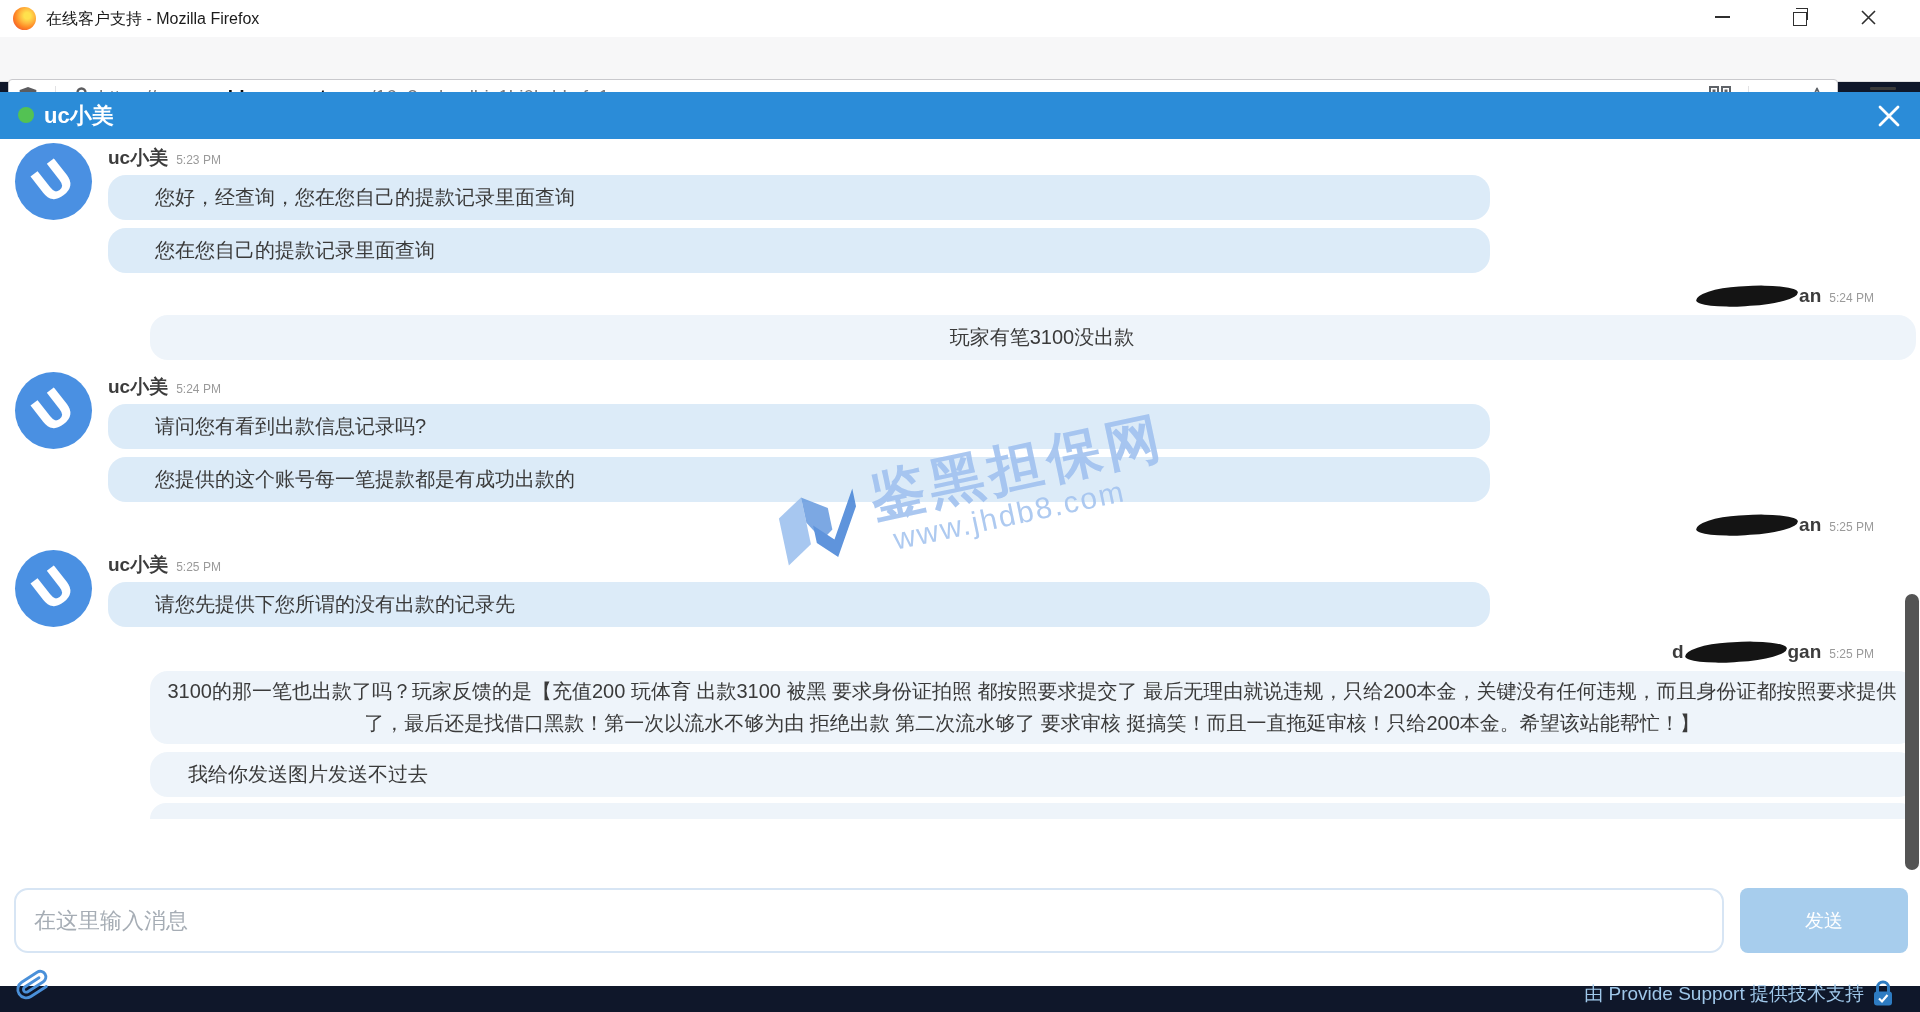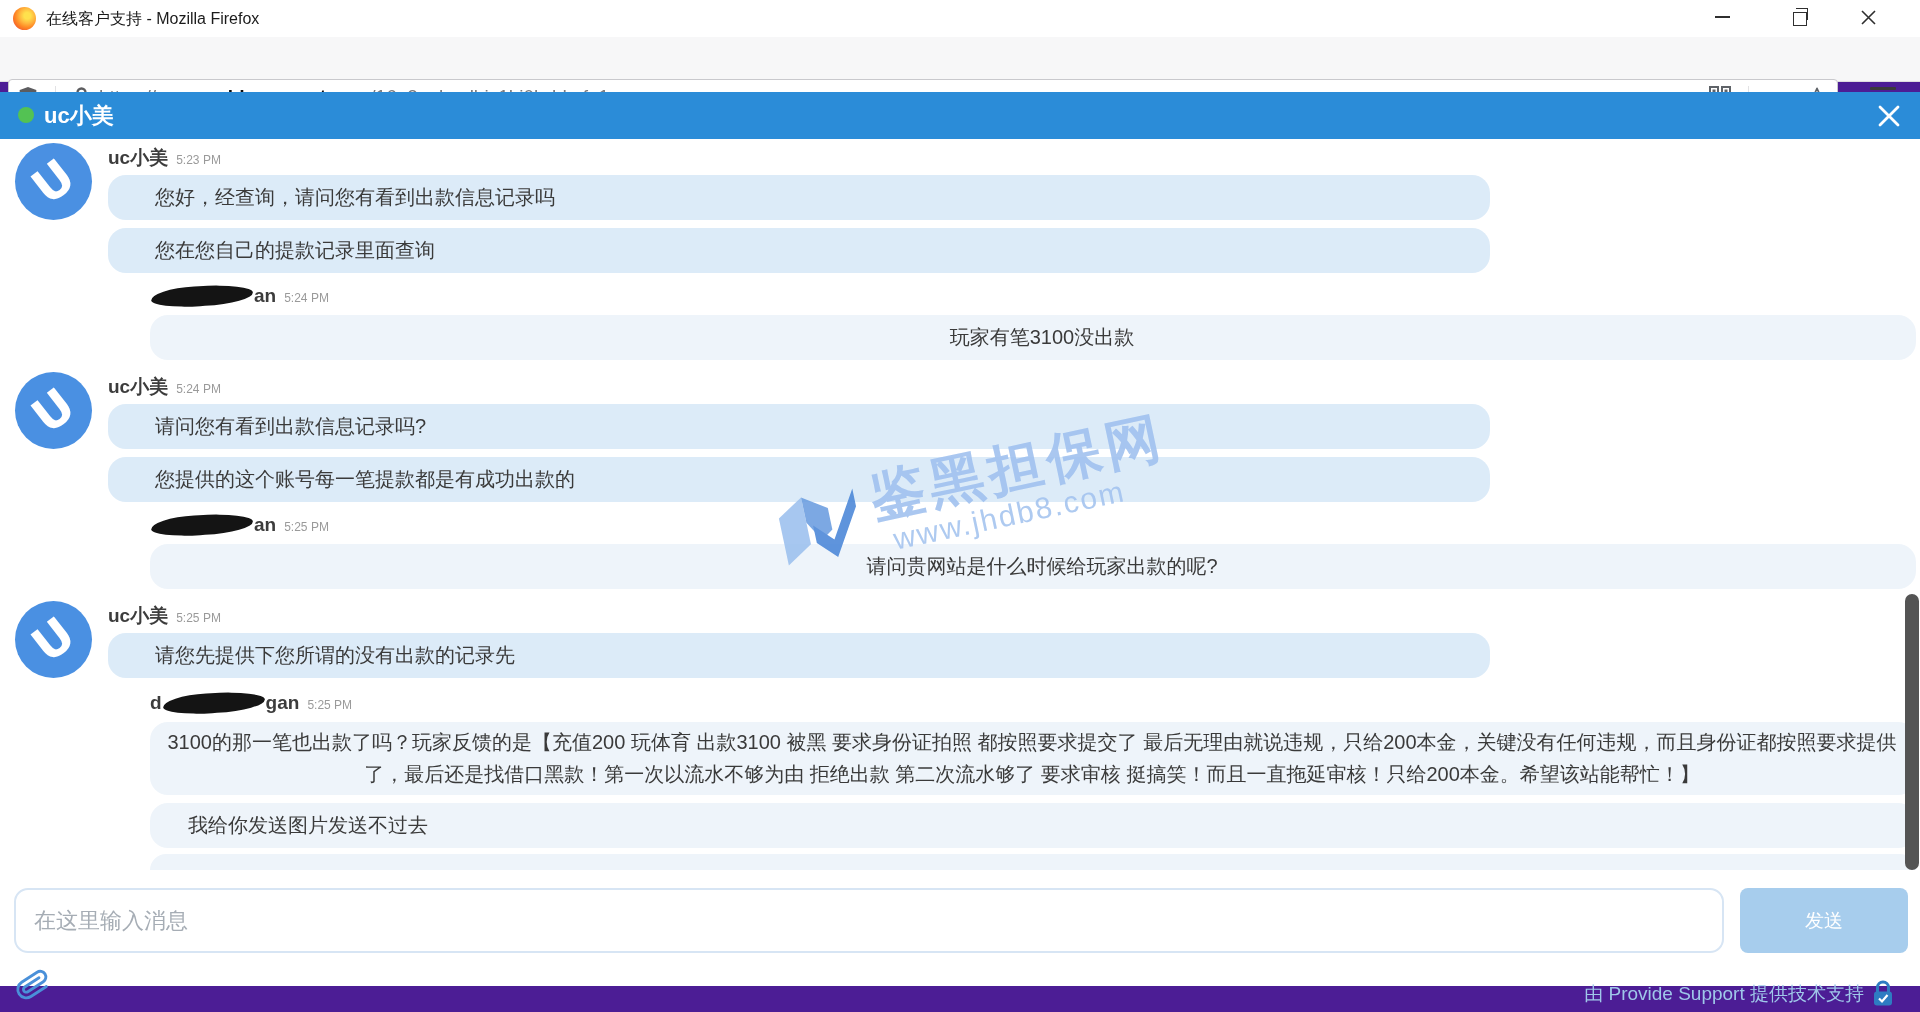--- a/index.html
+++ b/index.html
@@ -1,16 +1,16 @@
 <!DOCTYPE html>
 <html><head>
 <meta charset="utf-8">
 <style>
   html,body{margin:0;padding:0;background:#e9e9e9;}
-  .screen{position:relative;width:1920px;height:1012px;background:#4c1d95;overflow:hidden;
+  .screen{position:relative;width:1920px;height:1012px;background:#0f172a;overflow:hidden;
           font-family:"Liberation Sans","DejaVu Sans",sans-serif;}
   
   .titlebar{position:absolute;top:0;left:0;right:0;height:37px;background:#fff;}
   .ff-icon{position:absolute;left:13px;top:7px;width:23px;height:23px;border-radius:50%;
     background:radial-gradient(circle at 62% 38%, #ffe14d 0 16%, #ffb63e 38%, #ff8a25 58%, #f4612a 78%, #d9306f 100%);}
   .window-title{position:absolute;left:46px;top:9px;font-size:16px;color:#1b1b1b;white-space:nowrap;}
   .winbtn{position:absolute;top:2px;width:46px;height:30px;display:flex;align-items:center;justify-content:center;background:transparent;border:none;cursor:default;}
   .winbtn.min{left:1699px}.winbtn.max{left:1777px}.winbtn.cls{left:1845px}
   .glyph-min{display:block;width:15px;border-top:2px solid #2f2f2f;}
   .glyph-max{position:relative;width:12px;height:12px;border:1.6px solid #2f2f2f;background:#fff;margin-top:3px;}
@@ -33,21 +33,21 @@
   .chat-body{position:absolute;top:139px;left:0;right:0;height:731px;background:#fff;overflow:hidden;padding-top:6px;box-sizing:border-box;}
   .group{position:relative;}
   .group.agent{margin:0 430px 0 108px;}
   .group.visitor{margin:0 4px 0 150px;}
   .group.g1{margin-top:10px}.group.g2{margin-top:14px}.group.g3{margin-top:10px}.group.g4{margin-top:14px}.group.g5{margin-top:12px}
   .avatar{position:absolute;left:-93px;top:-2px;width:77px;height:77px;border-radius:50%;background:#4a90e2;display:flex;align-items:center;justify-content:center;}
   .avatar .u{color:#fff;font-size:47px;font-weight:bold;transform:rotate(-38deg);font-family:"DejaVu Sans",sans-serif;}
   .name-row{height:26px;line-height:26px;font-size:19px;color:#3c3c3c;white-space:nowrap;}
   .name-row .sender{font-weight:bold;}
   .name-row .time{font-size:12px;color:#9a9a9a;margin-left:8px;font-weight:normal;}
-  .visitor .name-row{text-align:left;padding-right:42px;}
+  .visitor .name-row{text-align:right;padding-right:42px;}
   .redacted{display:inline-block;width:102px;height:20px;background:#141414;border-radius:45% 55% 50% 50%/60% 50% 55% 45%;transform:rotate(-3.5deg);vertical-align:-4px;margin:0 1px;}
   .bubble{font-size:20px;line-height:25px;color:#3a3a3a;border-radius:18px;margin-top:8px;}
   .agent .bubble{background:#dcebf8;padding:10px 20px 10px 47px;}
   .agent .bubble.first{margin-top:4px;}
   .visitor .bubble{background:#eef4fa;padding:10px 20px 10px 38px;margin-top:8px;}
   .visitor .bubble.first{margin-top:6px;text-align:center;}
   .visitor .bubble.long{line-height:31.5px;padding:5px 16px 5px 14px;}
   .visitor .bubble.partial{height:16px;padding:0;margin-top:6px;border-radius:18px 18px 0 0;}
   
   .watermark{position:absolute;left:770px;top:448px;display:flex;align-items:flex-start;transform:rotate(-12deg);opacity:.88;pointer-events:none;z-index:5;}
@@ -140,38 +140,37 @@
         </svg>
     </button>
   </div>
 
   <div class="chat-body" id="chat-body">
       <div class="group agent">
         <div class="avatar">
           <span class="u">U</span>
         </div>
         <div class="name-row"><span class="sender">uc小美</span><span class="time">5:23 PM</span></div>
-        <div class="bubble first">您好，经查询，请问您有看到出款信息记录吗</div>
+        <div class="bubble first">您好，经查询，您在您自己的提款记录里面查询</div>
         <div class="bubble">您在您自己的提款记录里面查询</div>
       </div>
       <div class="group visitor g1">
         <div class="name-row"><span class="redacted"></span><span class="sender">an</span><span class="time">5:24 PM</span></div>
         <div class="bubble first">玩家有笔3100没出款</div>
       </div>
       <div class="group agent g2">
         <div class="avatar">
           <span class="u">U</span>
         </div>
         <div class="name-row"><span class="sender">uc小美</span><span class="time">5:24 PM</span></div>
         <div class="bubble first">请问您有看到出款信息记录吗?</div>
         <div class="bubble">您提供的这个账号每一笔提款都是有成功出款的</div>
       </div>
       <div class="group visitor g3">
         <div class="name-row"><span class="redacted"></span><span class="sender">an</span><span class="time">5:25 PM</span></div>
-        <div class="bubble first">请问贵网站是什么时候给玩家出款的呢?</div>
       </div>
       <div class="group agent g4">
         <div class="avatar">
           <span class="u">U</span>
         </div>
         <div class="name-row"><span class="sender">uc小美</span><span class="time">5:25 PM</span></div>
         <div class="bubble first">请您先提供下您所谓的没有出款的记录先</div>
       </div>
       <div class="group visitor g5">
         <div class="name-row"><span class="sender">d</span><span class="redacted"></span><span class="sender">gan</span><span class="time">5:25 PM</span></div>

